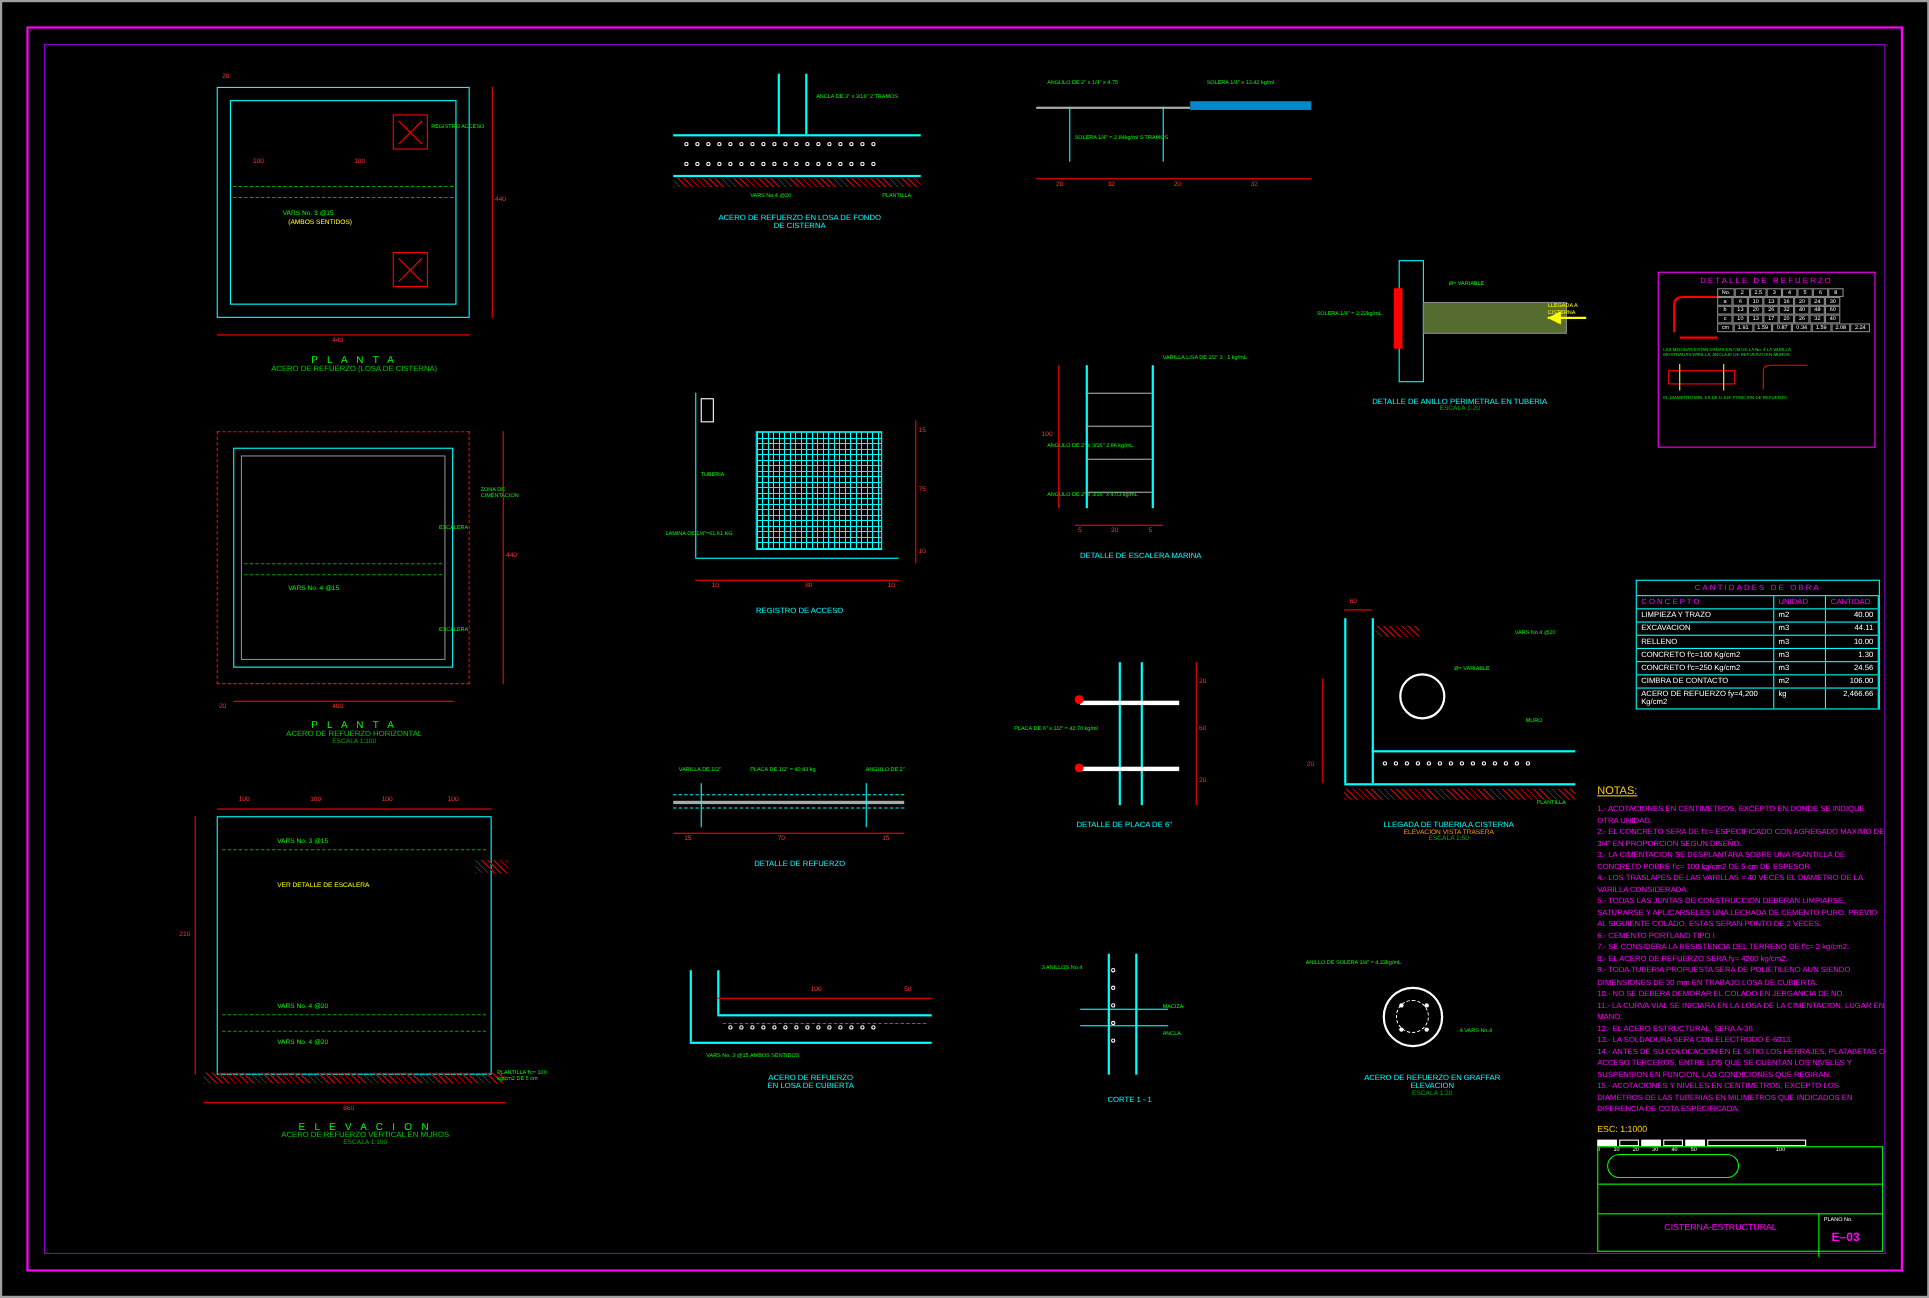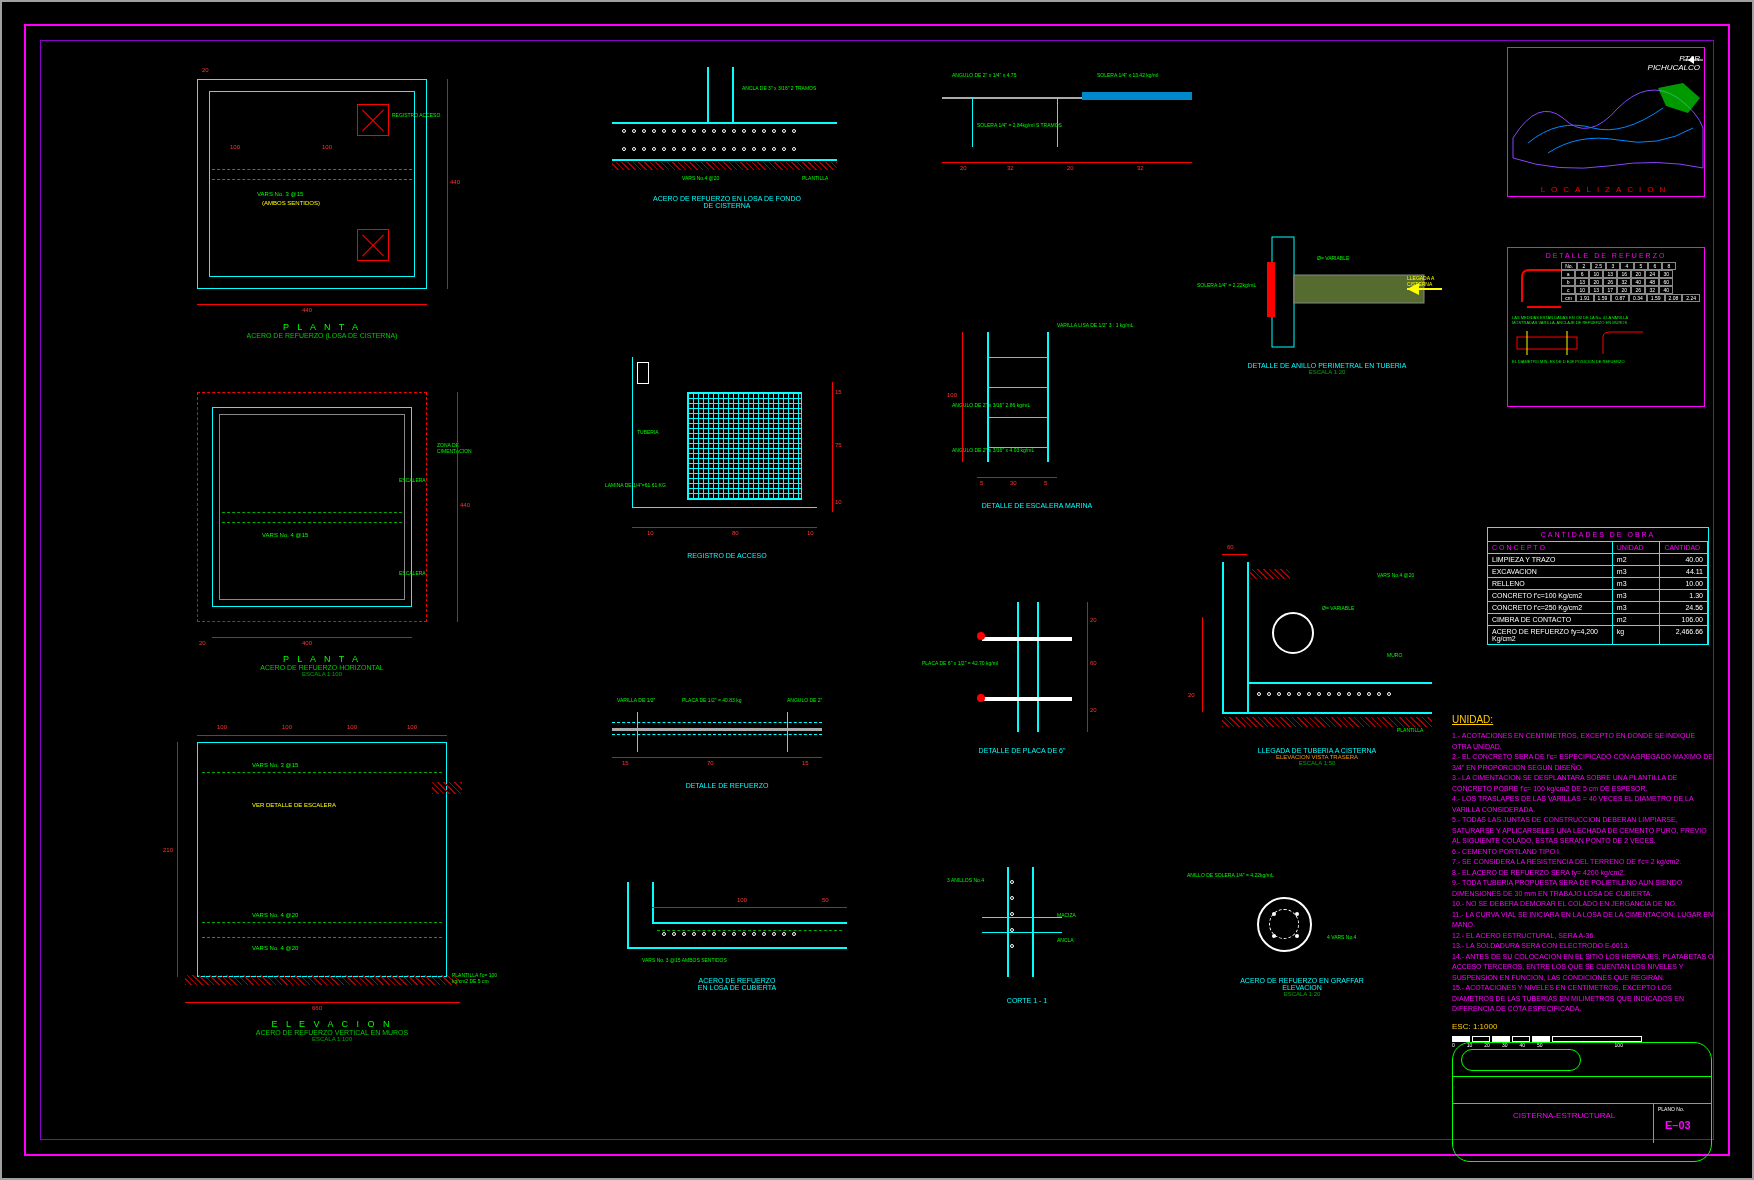--- a/index.html
+++ b/index.html
@@ -61,35 +61,20 @@
   .ptar { color:#fff; font-size:8px; text-align:right; font-style:italic; }
   .loc { color:#ff0000; font-size:8px; letter-spacing:6px; text-align:center; }
 </style>
 </head>
 <body>
 
 <div class="sheet">
   <div class="frame-outer"></div>
   <div class="frame-inner"></div>
 
-  <div class="map-box" style="left:1505px;top:45px;width:198px;height:150px;">
-    <svg width="198" height="130">
-      <path d="M5 90 Q30 50 55 70 Q80 95 110 60 Q140 30 170 50 Q190 65 195 80 L195 120 Q150 110 100 118 Q50 125 5 110 Z" stroke="#8844ff" fill="none" stroke-width="1"></path>
-      <path d="M20 95 Q50 70 85 80 Q115 88 155 60" stroke="#0088ff" fill="none" stroke-width="1"></path>
-      <path d="M40 105 Q70 85 110 92 Q150 100 185 80" stroke="#0088ff" fill="none" stroke-width="1"></path>
-      <path d="M150 40 L175 35 L192 50 L180 65 L158 58 Z" fill="#00ff00" opacity="0.6"></path>
-      <polygon points="180,12 186,8 186,16" fill="#fff"></polygon>
-      <line x1="175" y1="12" x2="195" y2="12" stroke="#fff"></line>
-    </svg>
-    <div class="ptar" style="position:absolute;top:6px;right:4px;">
-      <div>PTAR</div>
-        <div>PICHUCALCO</div>
-    </div>
-    <div class="loc" style="position:absolute;bottom:2px;width:100%;">LOCALIZACION</div>
-  </div>
 
   <div class="section" style="left:155px;top:62px;width:330px;height:280px;">
     <div class="plan-box" style="left:40px;top:15px;width:230px;height:210px;"></div>
     <div class="plan-inner" style="left:52px;top:27px;width:206px;height:186px;border-color:#00ffff;"></div>
     <div class="dashed-green" style="left:55px;top:105px;width:200px;"></div>
     <div class="dashed-green" style="left:55px;top:115px;width:200px;"></div>
     <div class="red-hatch" style="left:200px;top:40px;width:32px;height:32px;"></div>
     <div class="red-hatch" style="left:200px;top:165px;width:32px;height:32px;"></div>
     <div class="dim-red" style="position:absolute;left:73px;top:80px;">100</div>
     <div class="dim-red" style="position:absolute;left:165px;top:80px;">100</div>
@@ -530,21 +515,21 @@
         <div class="table-cell" style="text-align:right;">106.00</div>
       </div>
     <div class="table-row">
         <div class="table-cell" style="flex:3;">ACERO DE REFUERZO fy=4,200 Kg/cm2</div>
         <div class="table-cell">kg</div>
         <div class="table-cell" style="text-align:right;">2,466.66</div>
       </div>
   </div>
 
   <div class="section notes" style="left:1450px;top:710px;width:262px;">
-    <div class="notes-head">UNIDAD:</div>
+    <div class="notes-head">NOTAS:</div>
     <div>1.- ACOTACIONES EN CENTIMETROS, EXCEPTO EN DONDE SE INDIQUE OTRA UNIDAD.</div>
     <div>2.- EL CONCRETO SERA DE f'c= ESPECIFICADO CON AGREGADO MAXIMO DE 3/4" EN PROPORCION SEGUN DISEÑO.</div>
     <div>3.- LA CIMENTACION SE DESPLANTARA SOBRE UNA PLANTILLA DE CONCRETO POBRE f'c= 100 kg/cm2 DE 5 cm DE ESPESOR.</div>
     <div>4.- LOS TRASLAPES DE LAS VARILLAS = 40 VECES EL DIAMETRO DE LA VARILLA CONSIDERADA.</div>
     <div>5.- TODAS LAS JUNTAS DE CONSTRUCCION DEBERAN LIMPIARSE, SATURARSE Y APLICARSELES UNA LECHADA DE CEMENTO PURO, PREVIO AL SIGUIENTE COLADO, ESTAS SERAN PONTO DE 2 VECES.</div>
     <div>6.- CEMENTO PORTLAND TIPO I.</div>
     <div>7.- SE CONSIDERA LA RESISTENCIA DEL TERRENO DE f'c= 2 kg/cm2.</div>
     <div>8.- EL ACERO DE REFUERZO SERA fy= 4200 kg/cm2.</div>
     <div>9.- TODA TUBERIA PROPUESTA SERA DE POLIETILENO AUN SIENDO DIMENSIONES DE 30 mm EN TRABAJO LOSA DE CUBIERTA.</div>
     <div>10.- NO SE DEBERA DEMORAR EL COLADO EN JERGANCIA DE NO.</div>
@@ -566,21 +551,21 @@
       <span>0</span>
         <span>10</span>
       <span>20</span>
         <span>30</span>
       <span>40</span>
         <span>50</span>
       <span style="margin-left:60px;">100</span>
     </div>
   </div>
 
-  <div class="titleblock" style="left:1450px;top:1040px;width:260px;height:120px;border-radius:18px;">
+  <div class="titleblock" style="left:1450px;top:1040px;width:260px;height:96px;">
     <div class="tb-line-h" style="top:33px;"></div>
     <div class="tb-line-h" style="top:60px;"></div>
     <div class="tb-line-v" style="left:200px;top:60px;height:40px;"></div>
     <div style="position:absolute;left:8px;top:6px;width:120px;height:22px;border:1px solid #00ff00;border-radius:11px;"></div>
     <div class="label-magenta" style="position:absolute;left:60px;top:68px;font-size:8px;">CISTERNA-ESTRUCTURAL</div>
     <div class="label-white" style="position:absolute;left:205px;top:63px;font-size:5px;">PLANO No.</div>
     <div style="position:absolute;left:212px;top:76px;color:#ff00ff;font-size:11px;font-weight:bold;">E–03</div>
   </div>
 
 </div>

